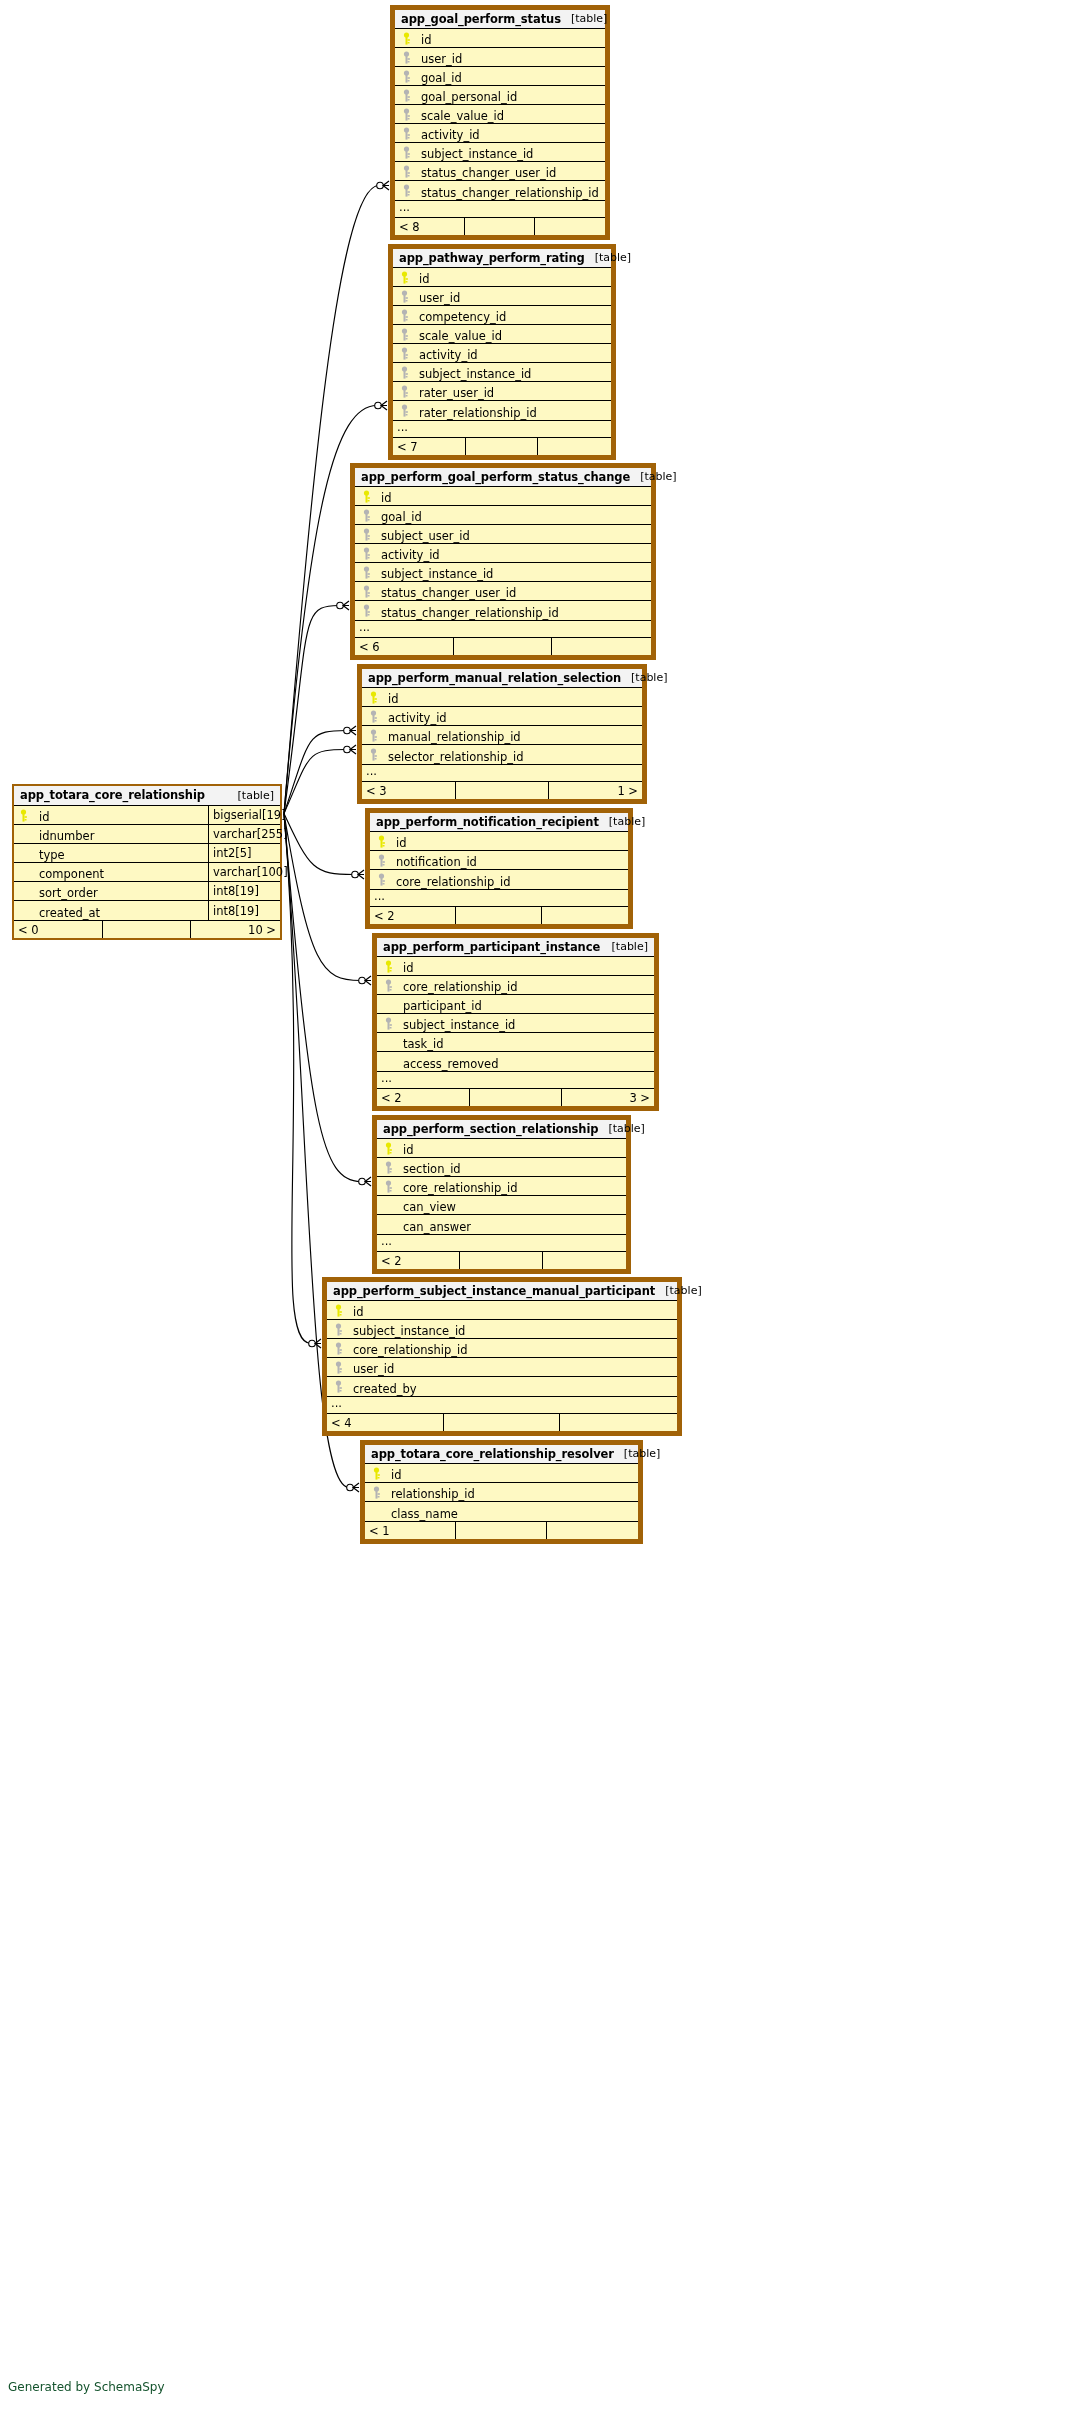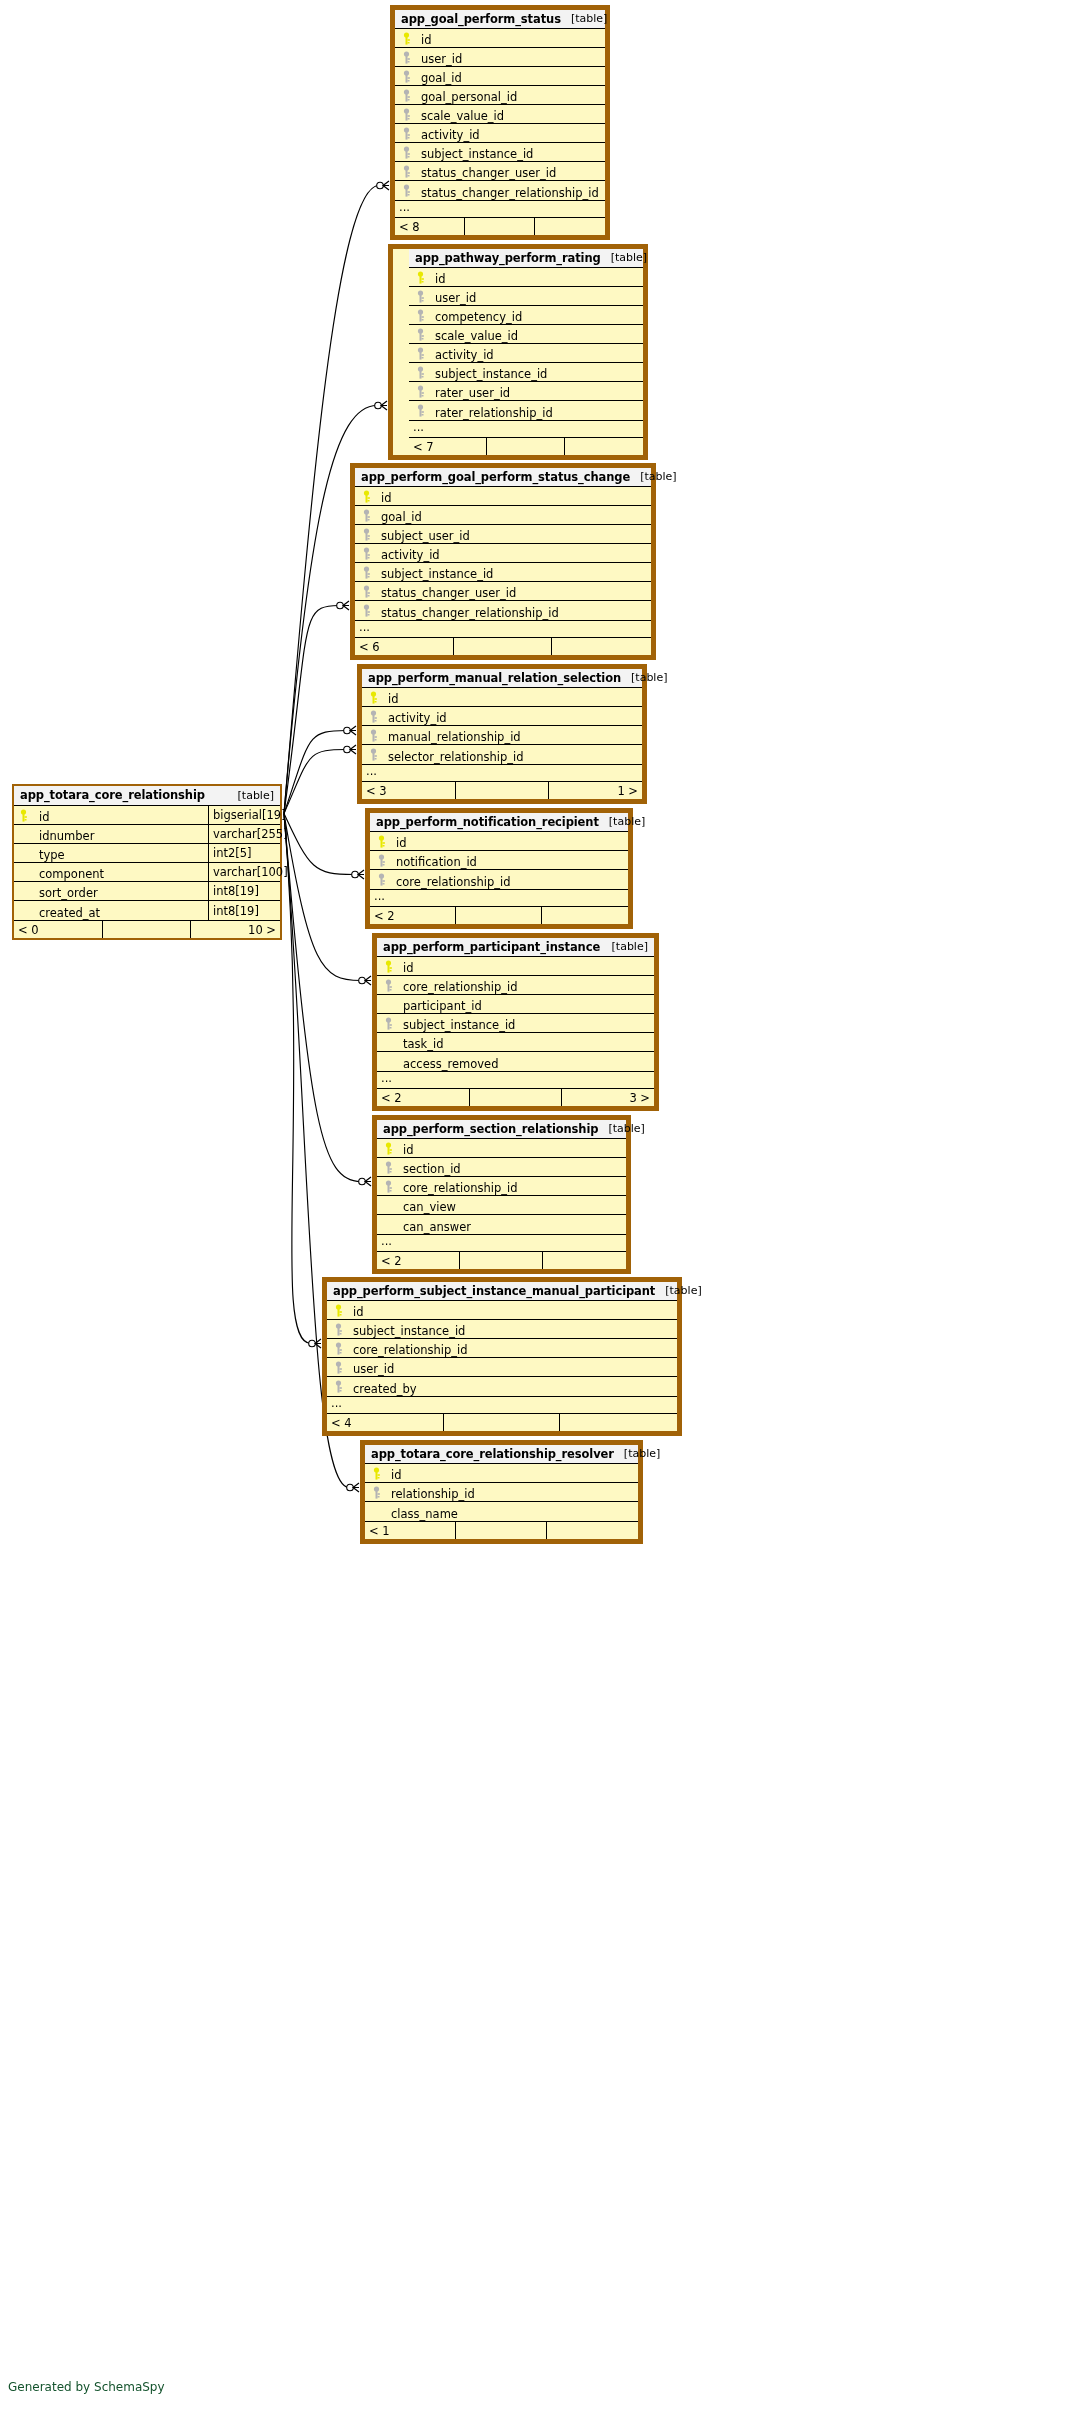--- a/index.html
+++ b/index.html
@@ -225,21 +225,21 @@
           <span class="cname">status_changer_relationship_id</span>
         </div>
       </div>
       <div class="ellipsis">...</div>
       <div class="tfoot">
         <div class="fc f1">&lt; 8</div>
         <div class="fc f2"></div>
         <div class="fc f3"></div>
       </div>
     </div>
-    <div class="tbl" style="left: 388px; top: 244px; width: 260px; padding-left: 16px;">
+    <div class="tbl" style="left: 388px; top: 244px; width: 228px;">
       <div class="thead">
         <span class="tname">app_pathway_perform_rating</span>
         <span class="ttag">[table]</span>
       </div>
       <div class="rows">
         <div class="row">
           <span class="kcell">
             <svg width="9" height="13" viewBox="0 0 9 13">
               <circle cx="4.5" cy="3" r="2.6" fill="#e8e800"></circle>
               <rect x="3.5" y="4.6" width="2" height="8" fill="#e8e800"></rect>

